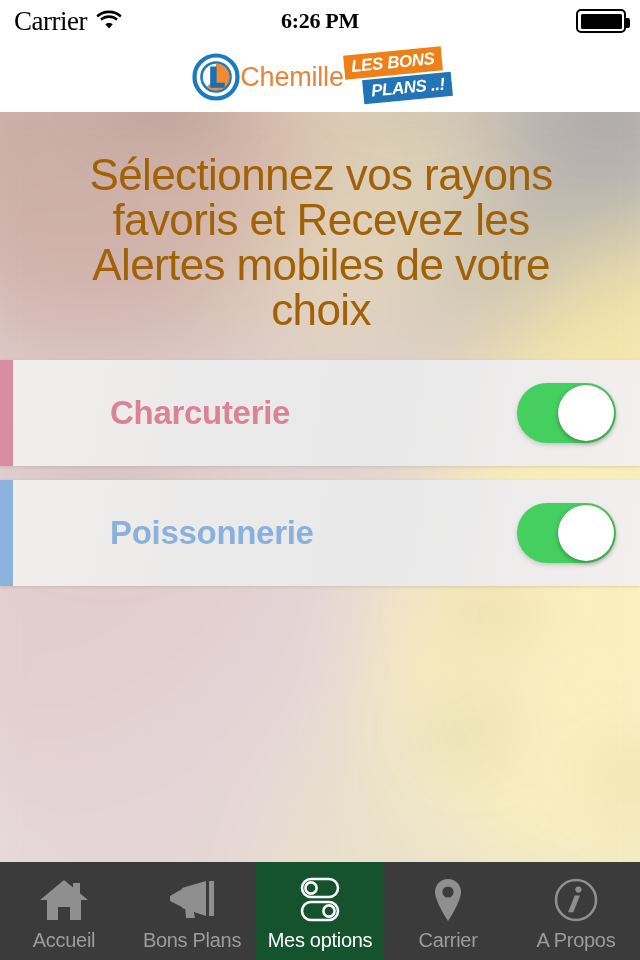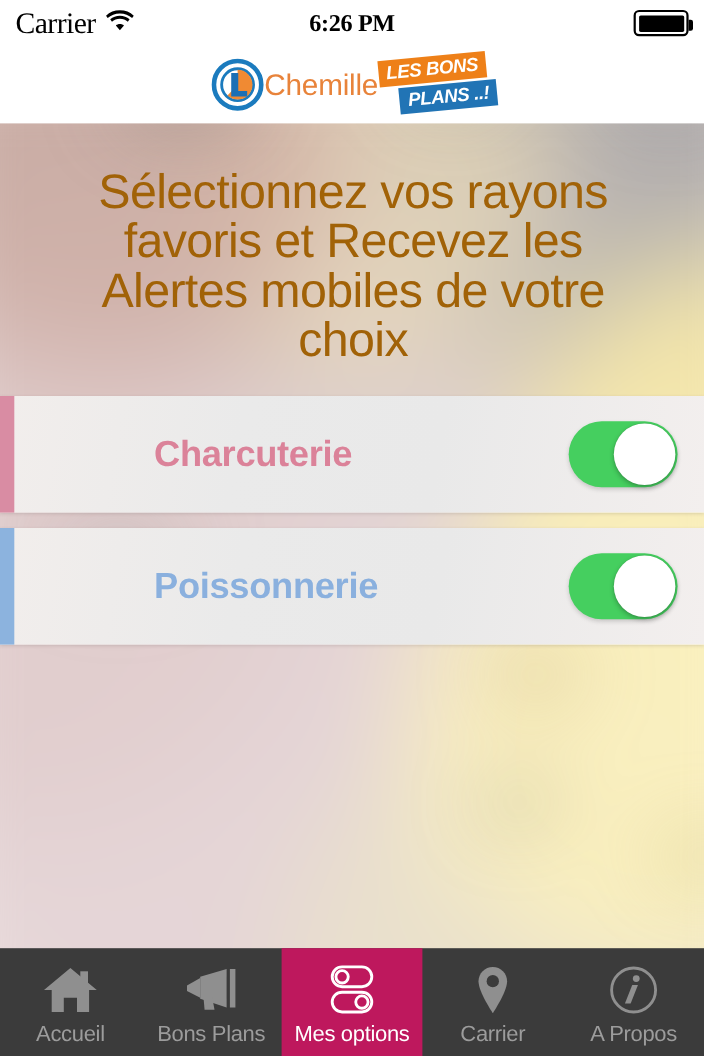--- a/index.html
+++ b/index.html
@@ -123,21 +123,20 @@
   }
 
   
   .rayon-list{ margin-top:28px; }
   .rayon-row{
     position:relative;
     height:106px;
     display:flex; align-items:center;
     background:linear-gradient(100deg,#f2eeec 0%, #eaeaea 34%, #e9e9e9 62%, #f3efee 100%);
     box-shadow:0 1px 3px rgba(90,80,80,0.18);
-    padding-left:30px;
   }
   .rayon-row + .rayon-row{ margin-top:14px; }
   .rayon-row .accent{
     position:absolute; left:0; top:0; bottom:0; width:13px;
   }
   .rayon-label{
     margin-left:110px;
     font-size:33px;
     font-weight:bold;
     letter-spacing:-0.3px;
@@ -163,21 +162,21 @@
     display:flex;
     z-index:35;
   }
   .tab{
     flex:1 1 0;
     display:flex; flex-direction:column;
     align-items:center; justify-content:flex-start;
     padding-top:12px;
     color:#9c9c9c;
   }
-  .tab.active{ background:#be185d; color:#ffffff;text-align:center; }
+  .tab.active{ background:#14532d; color:#ffffff;text-align:center; }
   .tab .ticon{ height:52px; display:flex; align-items:center; justify-content:center; }
   .tab .tlabel{
     font-size:20px; line-height:24px; letter-spacing:-0.3px;
     margin-top:2px;
   }
 </style>
 </head>
 <body>
 
 <div class="phone">

